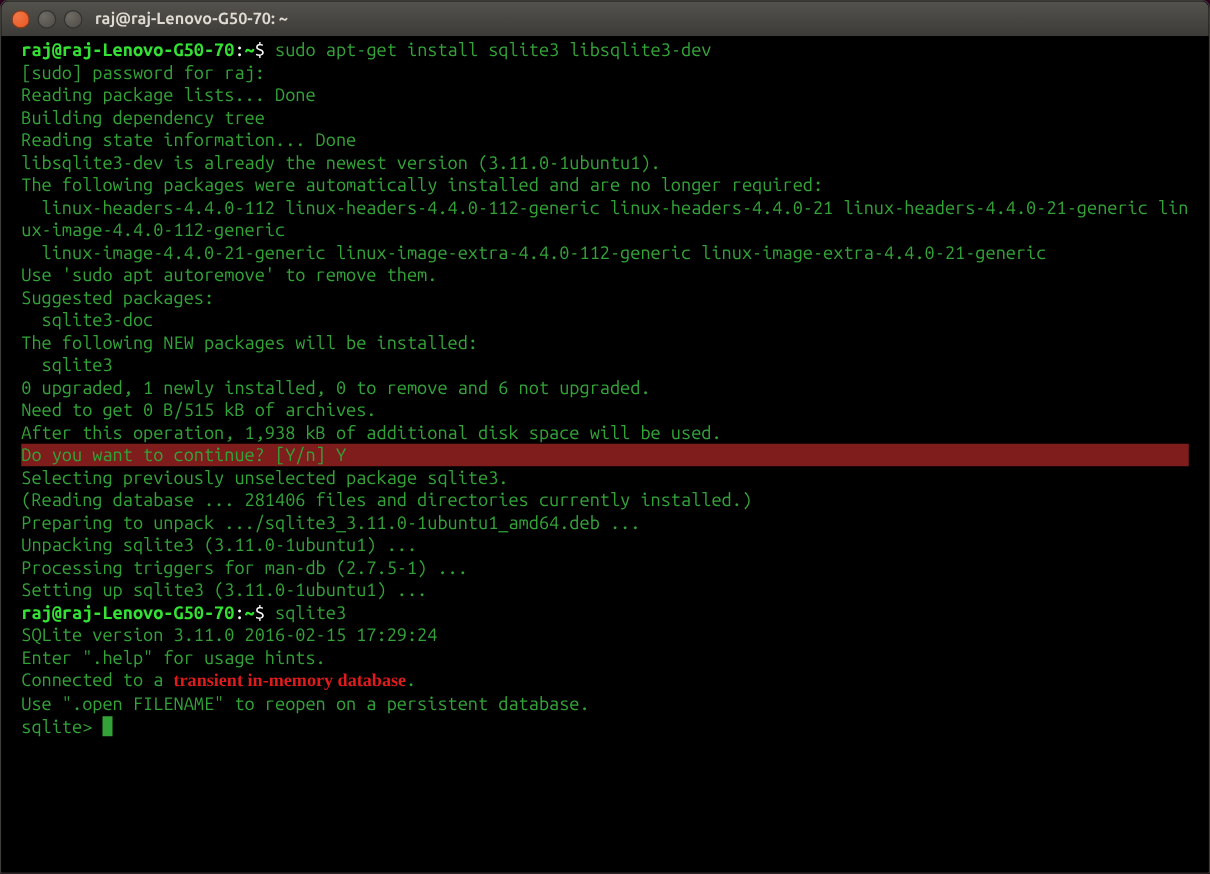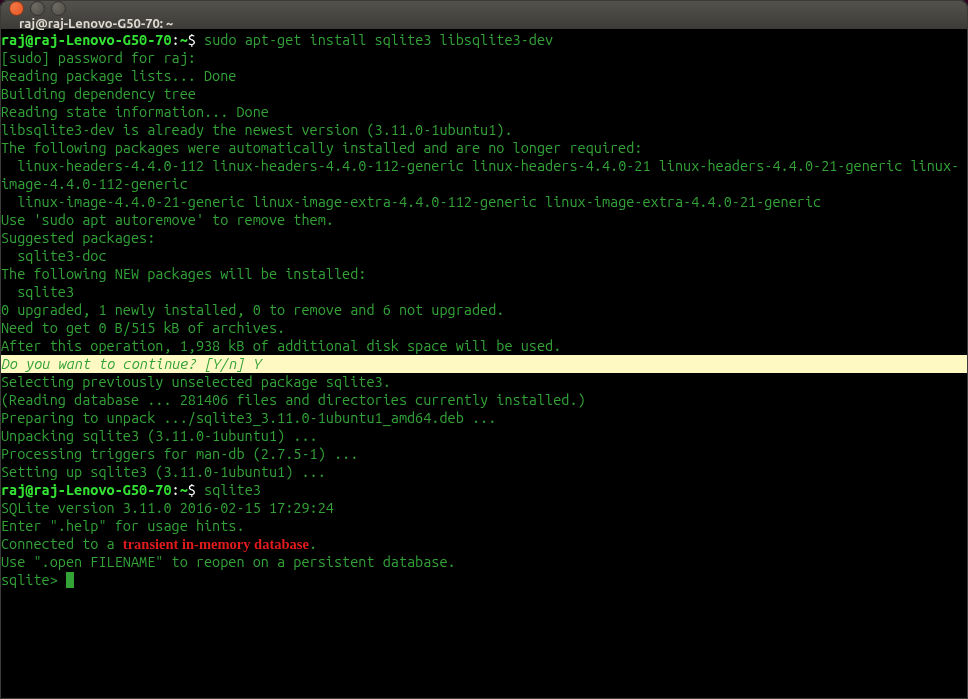--- a/index.html
+++ b/index.html
@@ -19,24 +19,23 @@
       height: 699px;
       background: #000000;
       border: 1px solid #3c3b37;
       border-radius: 6px 6px 0 0;
       overflow: hidden;
     }
     .titlebar {
       height: 28px;
       background: linear-gradient(to bottom, #54524d 0%, #3c3b37 100%);
       display: flex;
-      align-items: flex-start;
+      align-items: center;
       padding: 0 8px;
       border-radius: 6px 6px 0 0;
-      flex-direction: column;
     }
     .window-controls {
       display: flex;
       gap: 6px;
       align-items: center;
     }
     .window-btn {
       width: 15px;
       height: 15px;
       border-radius: 50%;
@@ -56,39 +55,38 @@
     }
     .title-text {
       color: #dfdbd2;
       font-family: "Ubuntu", sans-serif;
       font-size: 13px;
       font-weight: bold;
       margin-left: 10px;
     }
     .terminal-content {
       background: #000000;
-      padding: 2px 0;
+      padding: 2px 16px;
       font-size: 14.5px;
       line-height: 18px;
       font-family: "Ubuntu Mono", "DejaVu Sans Mono", monospace;
       color: #33a338;
       white-space: pre-wrap;
       word-break: break-all;
       height: calc(100% - 28px);
       overflow: hidden;
     }
     .green { color: #33a338; }
     .bold-green { color: #34e234; font-weight: bold; }
     .white { color: #ffffff; }
     .red-bold { color: #e01b1b; font-weight: bold; font-family: Liberation Serif, serif; }
     .highlight-line {
-      background: #fef9c3;
+      background: #7f1d1d;
       display: inline-block;
       width: 100%;
-      font-style: italic;
     }
     .cursor {
       display: inline-block;
       width: 8px;
       height: 16px;
       background: #33a338;
       vertical-align: text-bottom;
     }
     .line { display: block; }
   </style>

